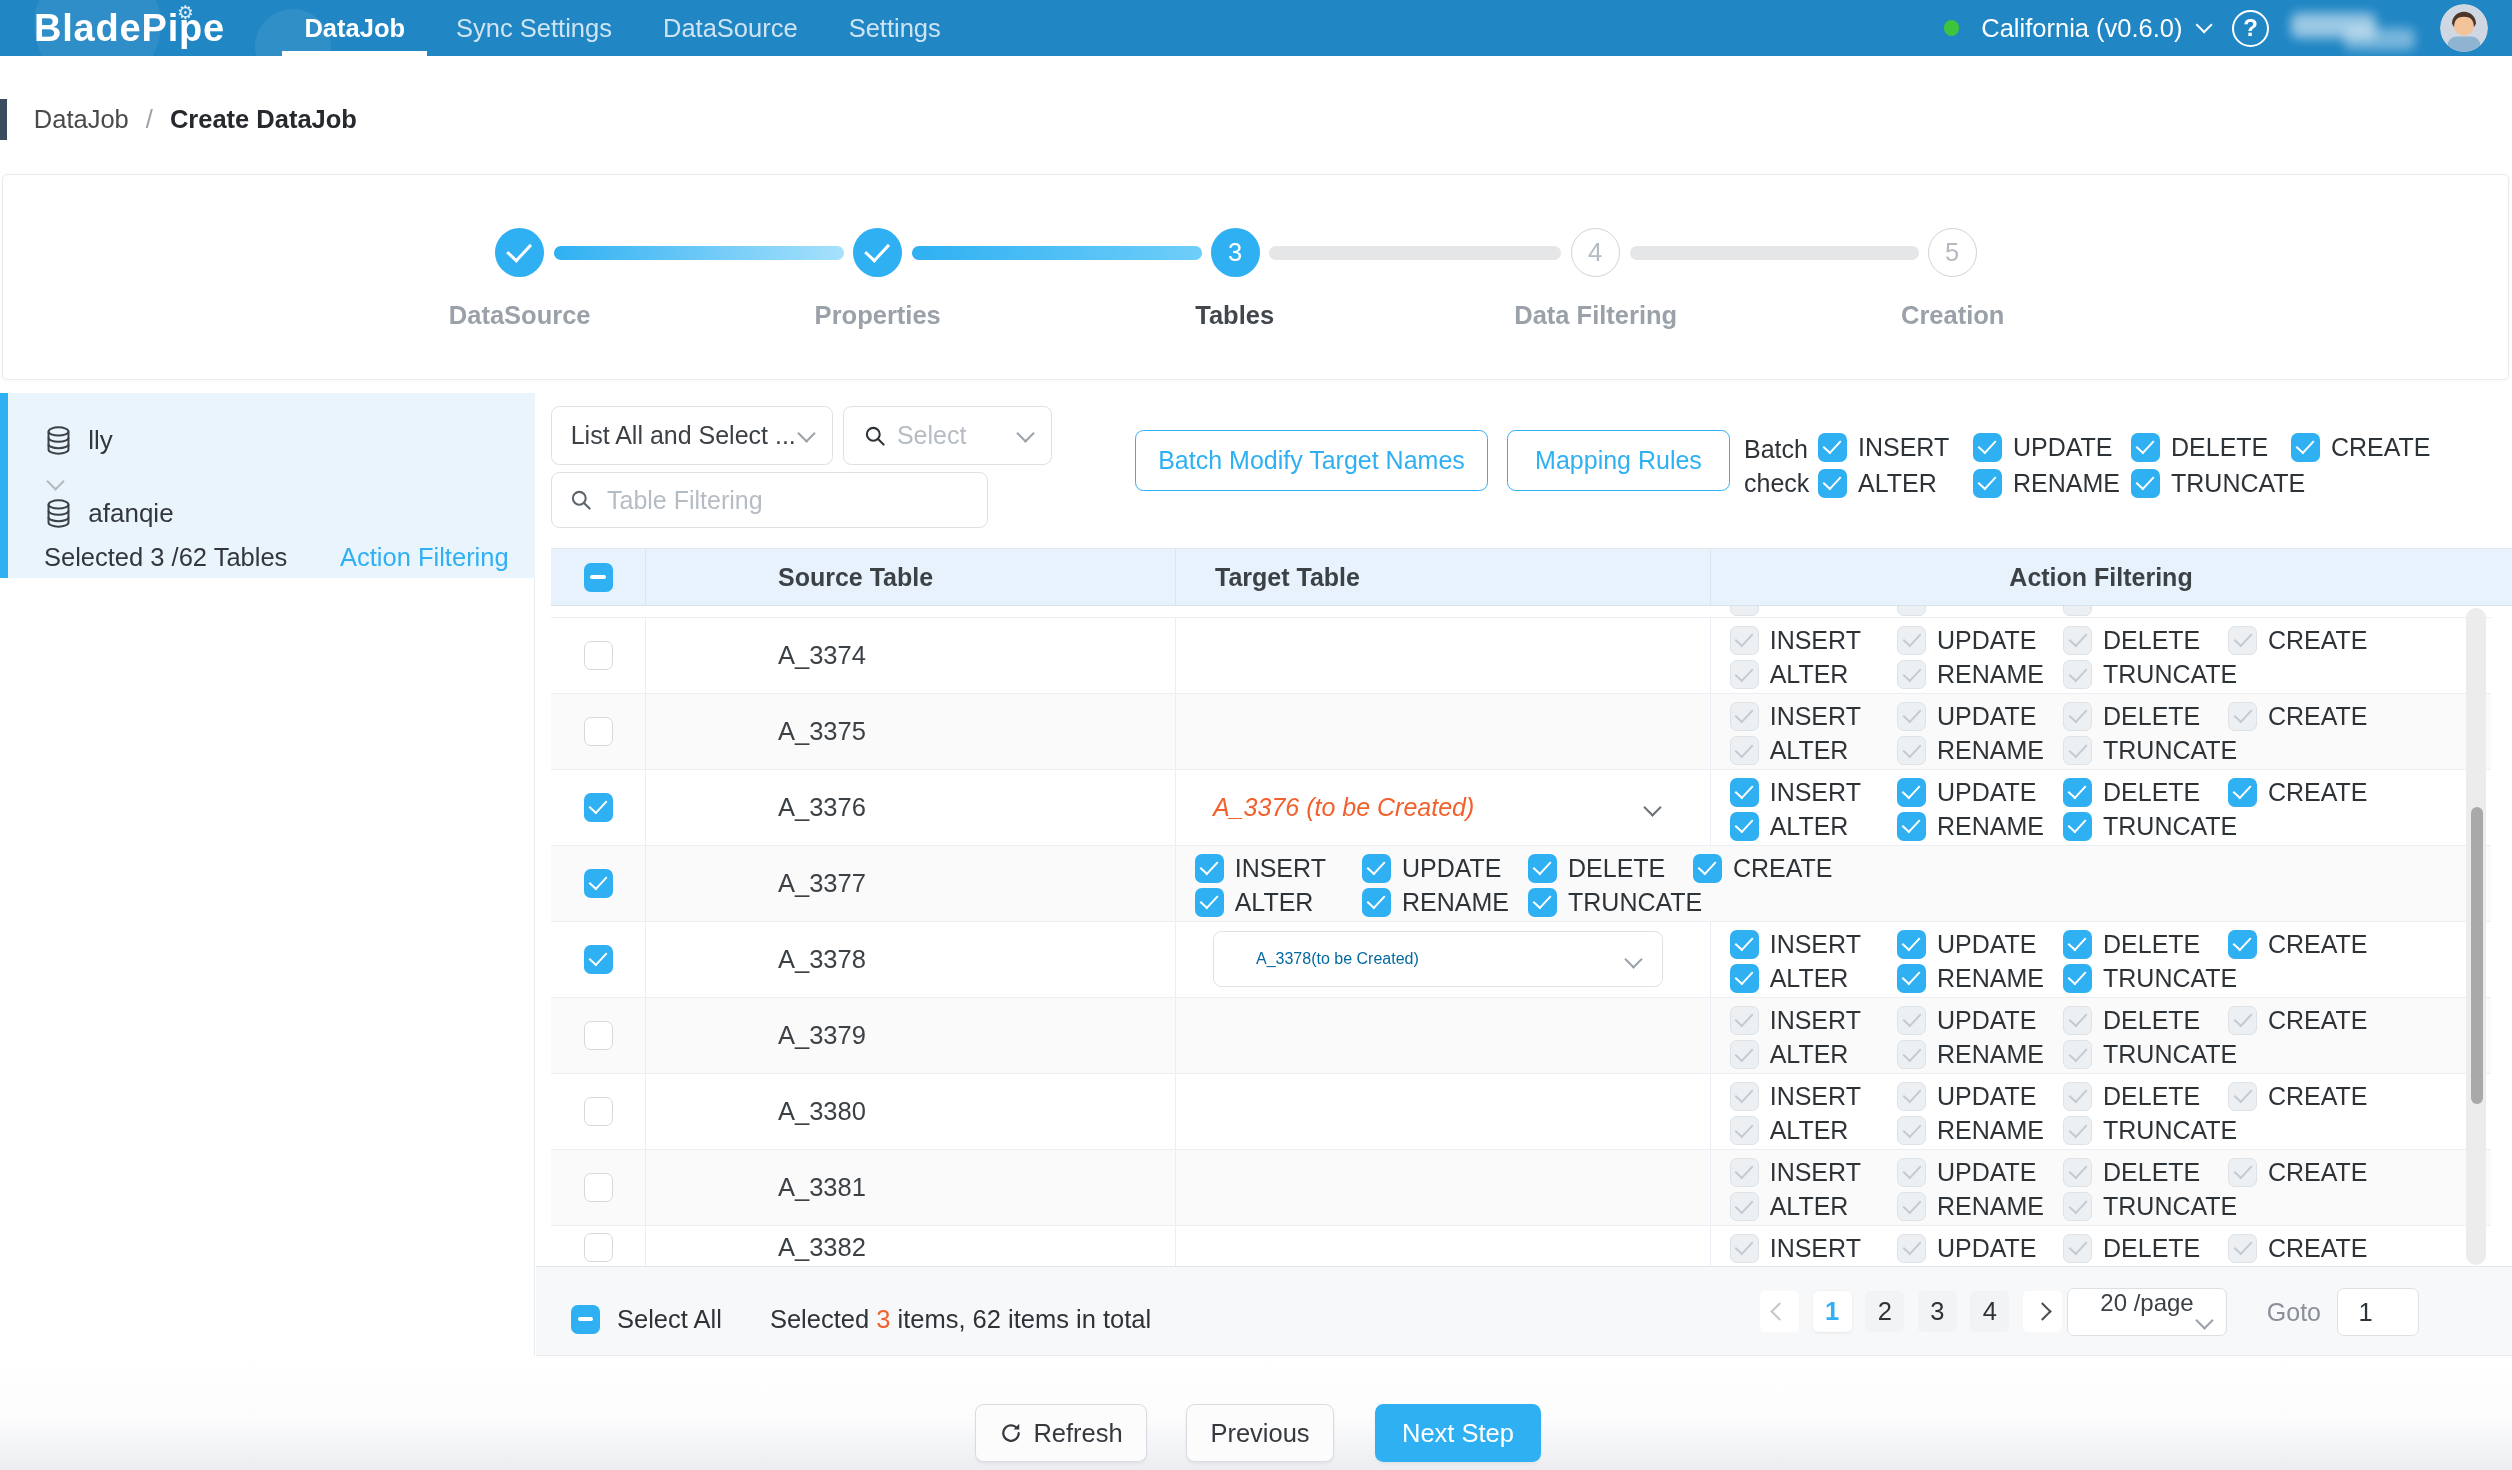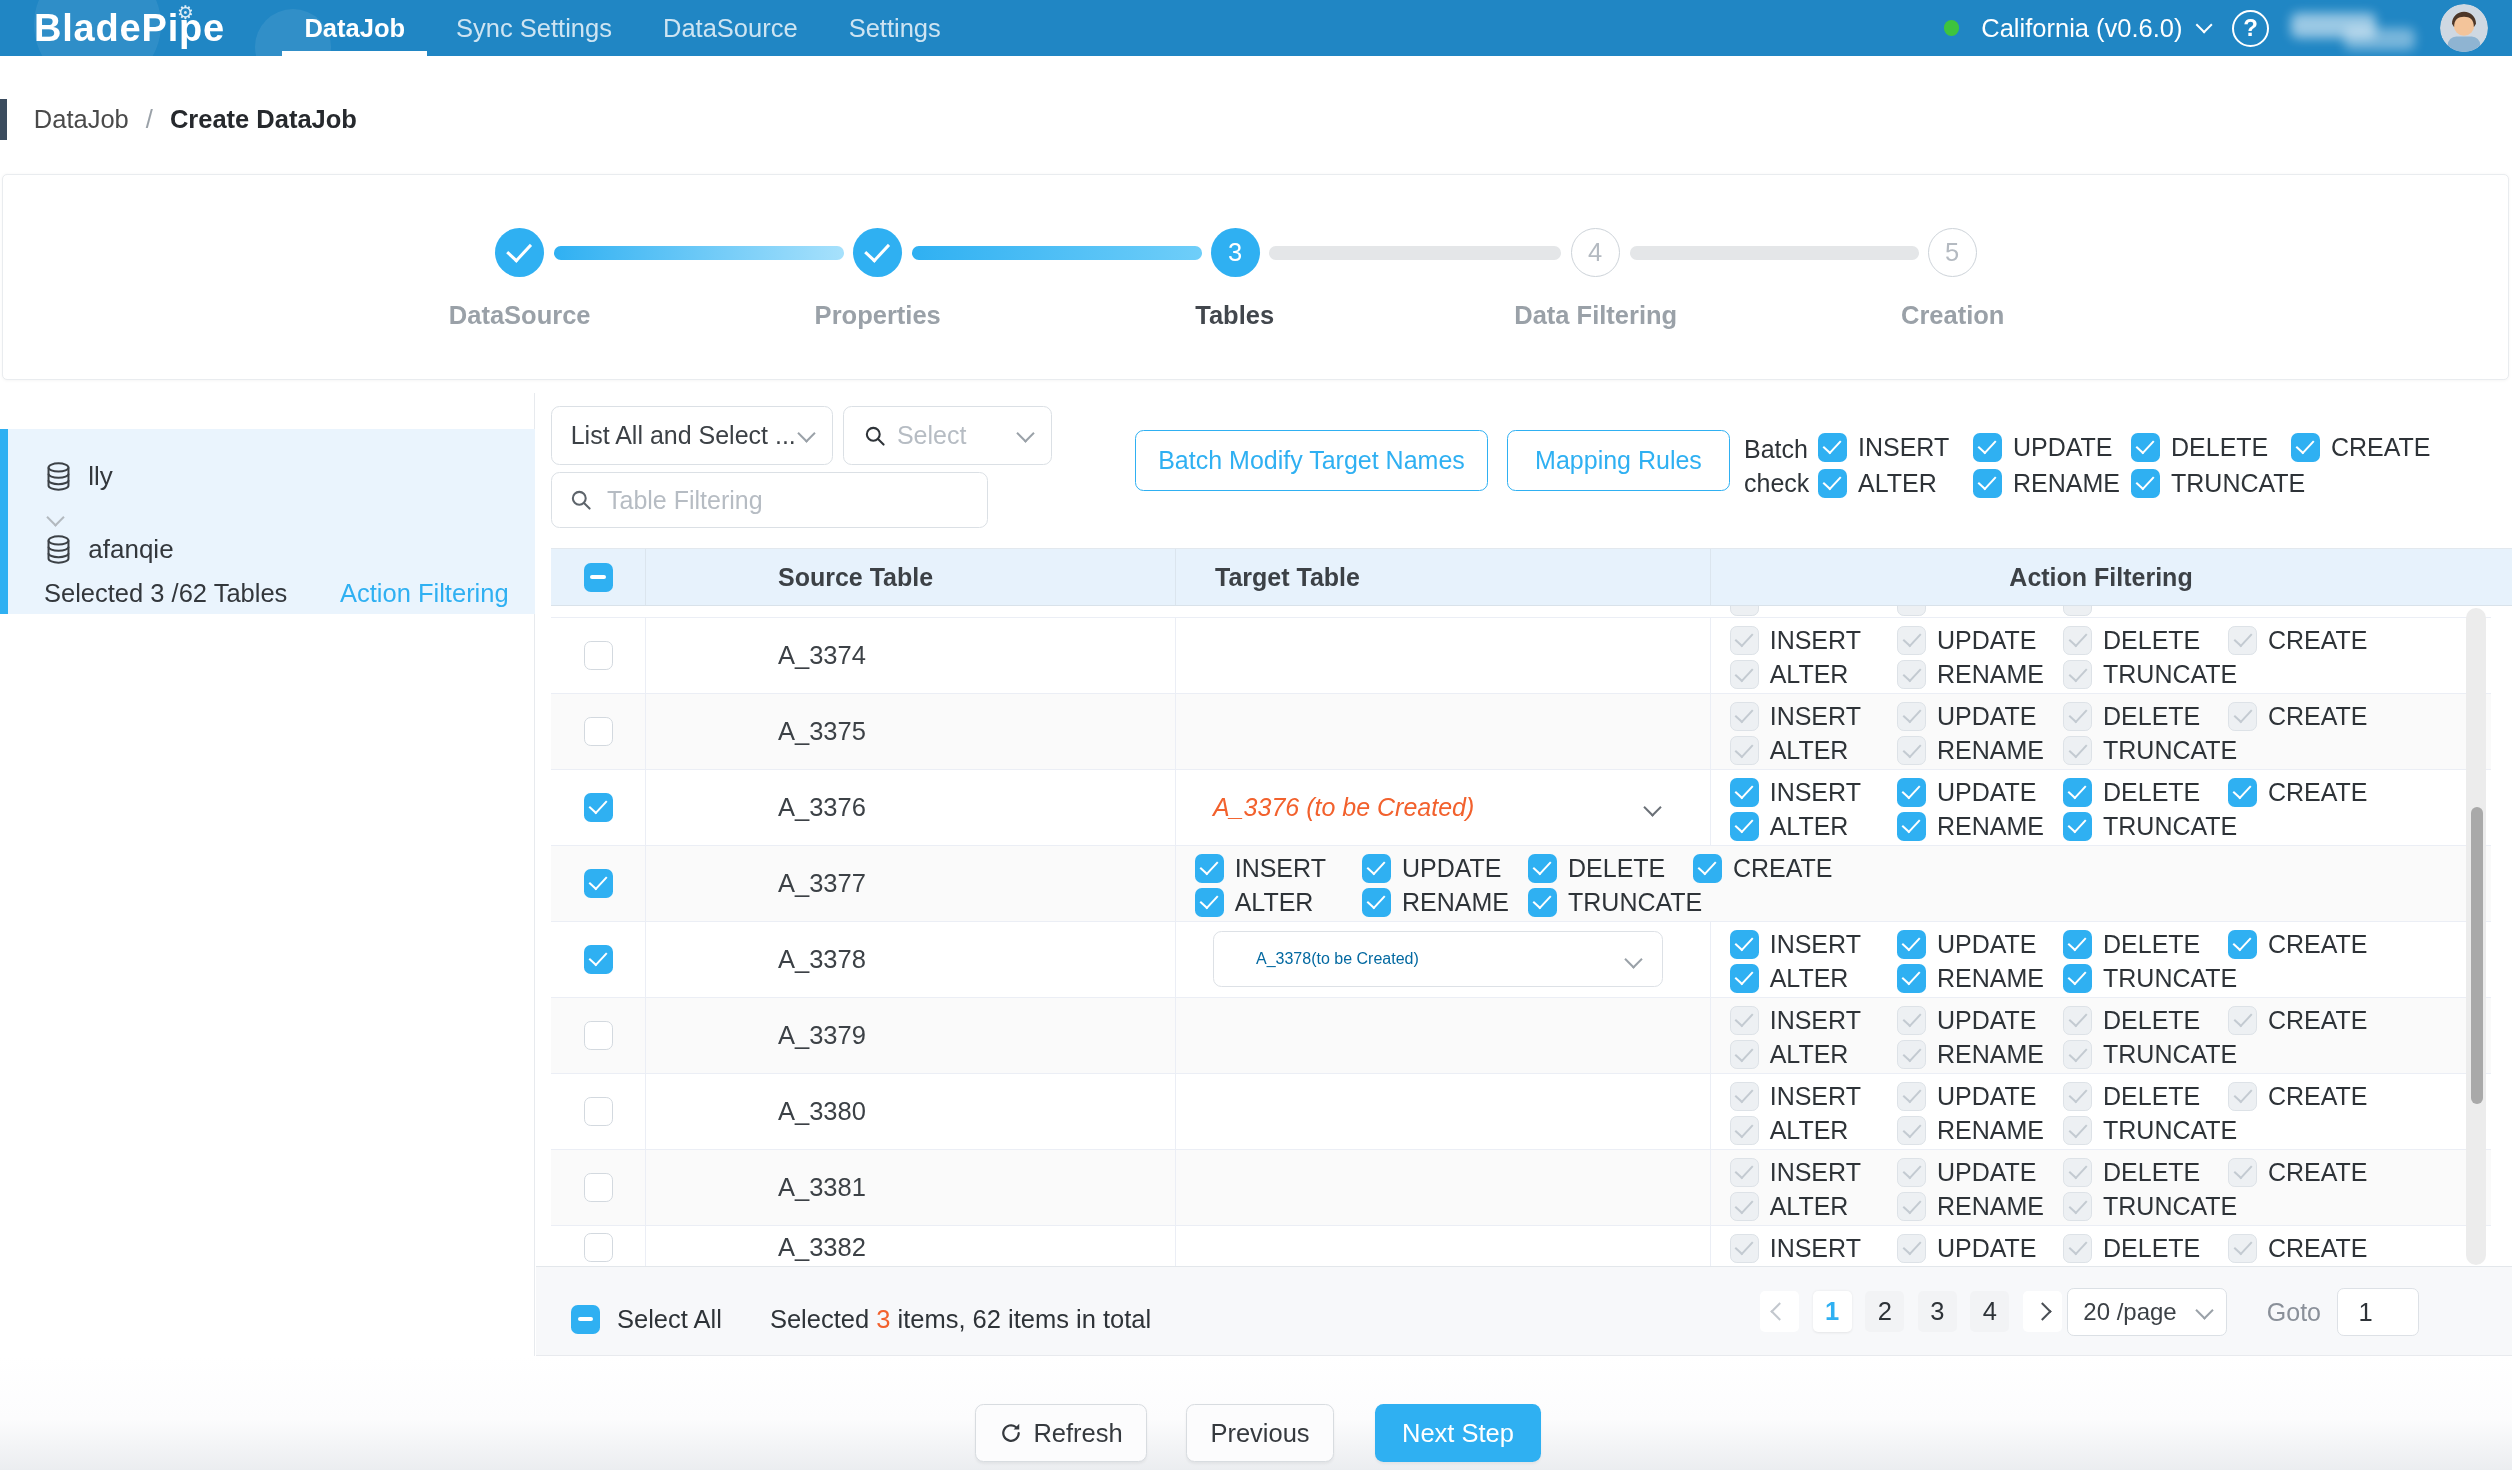--- a/index.html
+++ b/index.html
@@ -52,21 +52,21 @@
   .steplabel{position:absolute;top:126px;transform:translateX(-50%);font-size:25.5px;font-weight:bold;color:#9aa1a8;white-space:nowrap;}
   .steplabel.active{color:#42474d;}
   .conn{position:absolute;top:71px;height:13.6px;border-radius:6.8px;}
   .conn.g1{background:linear-gradient(90deg,#2fb0f2,#a7e1fc);}
   .conn.g2{background:linear-gradient(90deg,#2fb0f2,#6fcef9);}
   .conn.gray{background:#e4e6e8;}
 
   
   .sidebar{position:absolute;left:0;top:393px;width:535px;height:964px;background:#fff;
            border-right:0.8px solid #e7eaee;box-sizing:border-box;}
-  .ds-block{position:absolute;left:0;top:0;width:535px;height:185px;background:#eaf4fd;cursor:pointer;margin-top:36px;}
+  .ds-block{position:absolute;left:0;top:0;width:535px;height:185px;background:#eaf4fd;cursor:pointer;}
   .ds-bar{position:absolute;left:0;top:0;width:7.6px;height:185px;background:#2fb0f2;}
   .ds-row{position:absolute;left:44px;display:flex;align-items:center;gap:15.3px;font-size:26px;color:#33373c;}
   .ds-chev{position:absolute;left:49px;top:82px;}
   .ds-sum{position:absolute;left:44px;top:150px;font-size:25.5px;color:#33373c;}
   .ds-link{position:absolute;left:340px;top:150px;font-size:25.5px;color:#2fb0f2;cursor:pointer;}
 
   
   .dd{position:absolute;background:#fff;border:1.7px solid #dbe0e5;border-radius:8.5px;display:flex;
       align-items:center;box-sizing:border-box;font-size:25px;padding:0 18.7px;cursor:pointer;}
   .dd .ph{color:#b6bcc3;}
@@ -136,21 +136,21 @@
   .lf-count{color:#f2612d;}
   .pager{position:absolute;right:450px;top:24px;display:flex;align-items:center;gap:13.6px;}
   .pg{min-width:39px;height:41px;border-radius:5.1px;display:grid;place-items:center;font-size:25.5px;
       color:#2e3338;background:#f2f3f5;cursor:pointer;padding:0 3.4px;box-sizing:border-box;}
   .pg.active{background:#fff;color:#2fb0f2;font-weight:bold;box-shadow:0 0.8px 2.5px rgba(0,0,0,.08);}
   .pg.nav{background:#fff;}
   .ar{width:11px;height:11px;border-right:2.5px solid #4a4f55;border-bottom:2.5px solid #4a4f55;}
   .ar.left{transform:rotate(135deg);border-color:#c3c8ce;}
   .ar.right{transform:rotate(-45deg);}
   .psize{position:absolute;right:285px;top:21px;width:160px;height:48px;background:#fff;border:1.7px solid #dbe0e5;
-      border-radius:6.8px;display:flex;align-items:center;box-sizing:border-box;padding:0 15.3px;font-size:24px;color:#3c4146;cursor:pointer;}
+      border-radius:6.8px;display:flex;align-items:center;box-sizing:border-box;padding:0 15.3px;font-size:24px;color:#3c4146;cursor:pointer;flex-direction:column;}
   .psize .chev{margin-left:auto;}
   .goto-label{position:absolute;right:191px;top:31px;font-size:25px;color:#8a9099;}
   .goto-in{position:absolute;right:93px;top:21px;width:82px;height:48px;border:1.7px solid #dde1e6;border-radius:6.8px;
       box-sizing:border-box;font:inherit;font-size:25.5px;color:#2e3338;padding-left:20.4px;outline:none;background:#fff;}
 
   
   .bottombar{position:absolute;left:0;top:1356px;width:2512px;height:114px;
       background:linear-gradient(180deg,#ffffff 0%,#fcfcfd 55%,#ebedf0 100%);}
   .bbtn{position:absolute;top:48px;height:58px;border-radius:8.5px;font-size:25.5px;display:flex;align-items:center;
       justify-content:center;gap:10.2px;box-sizing:border-box;cursor:pointer;

